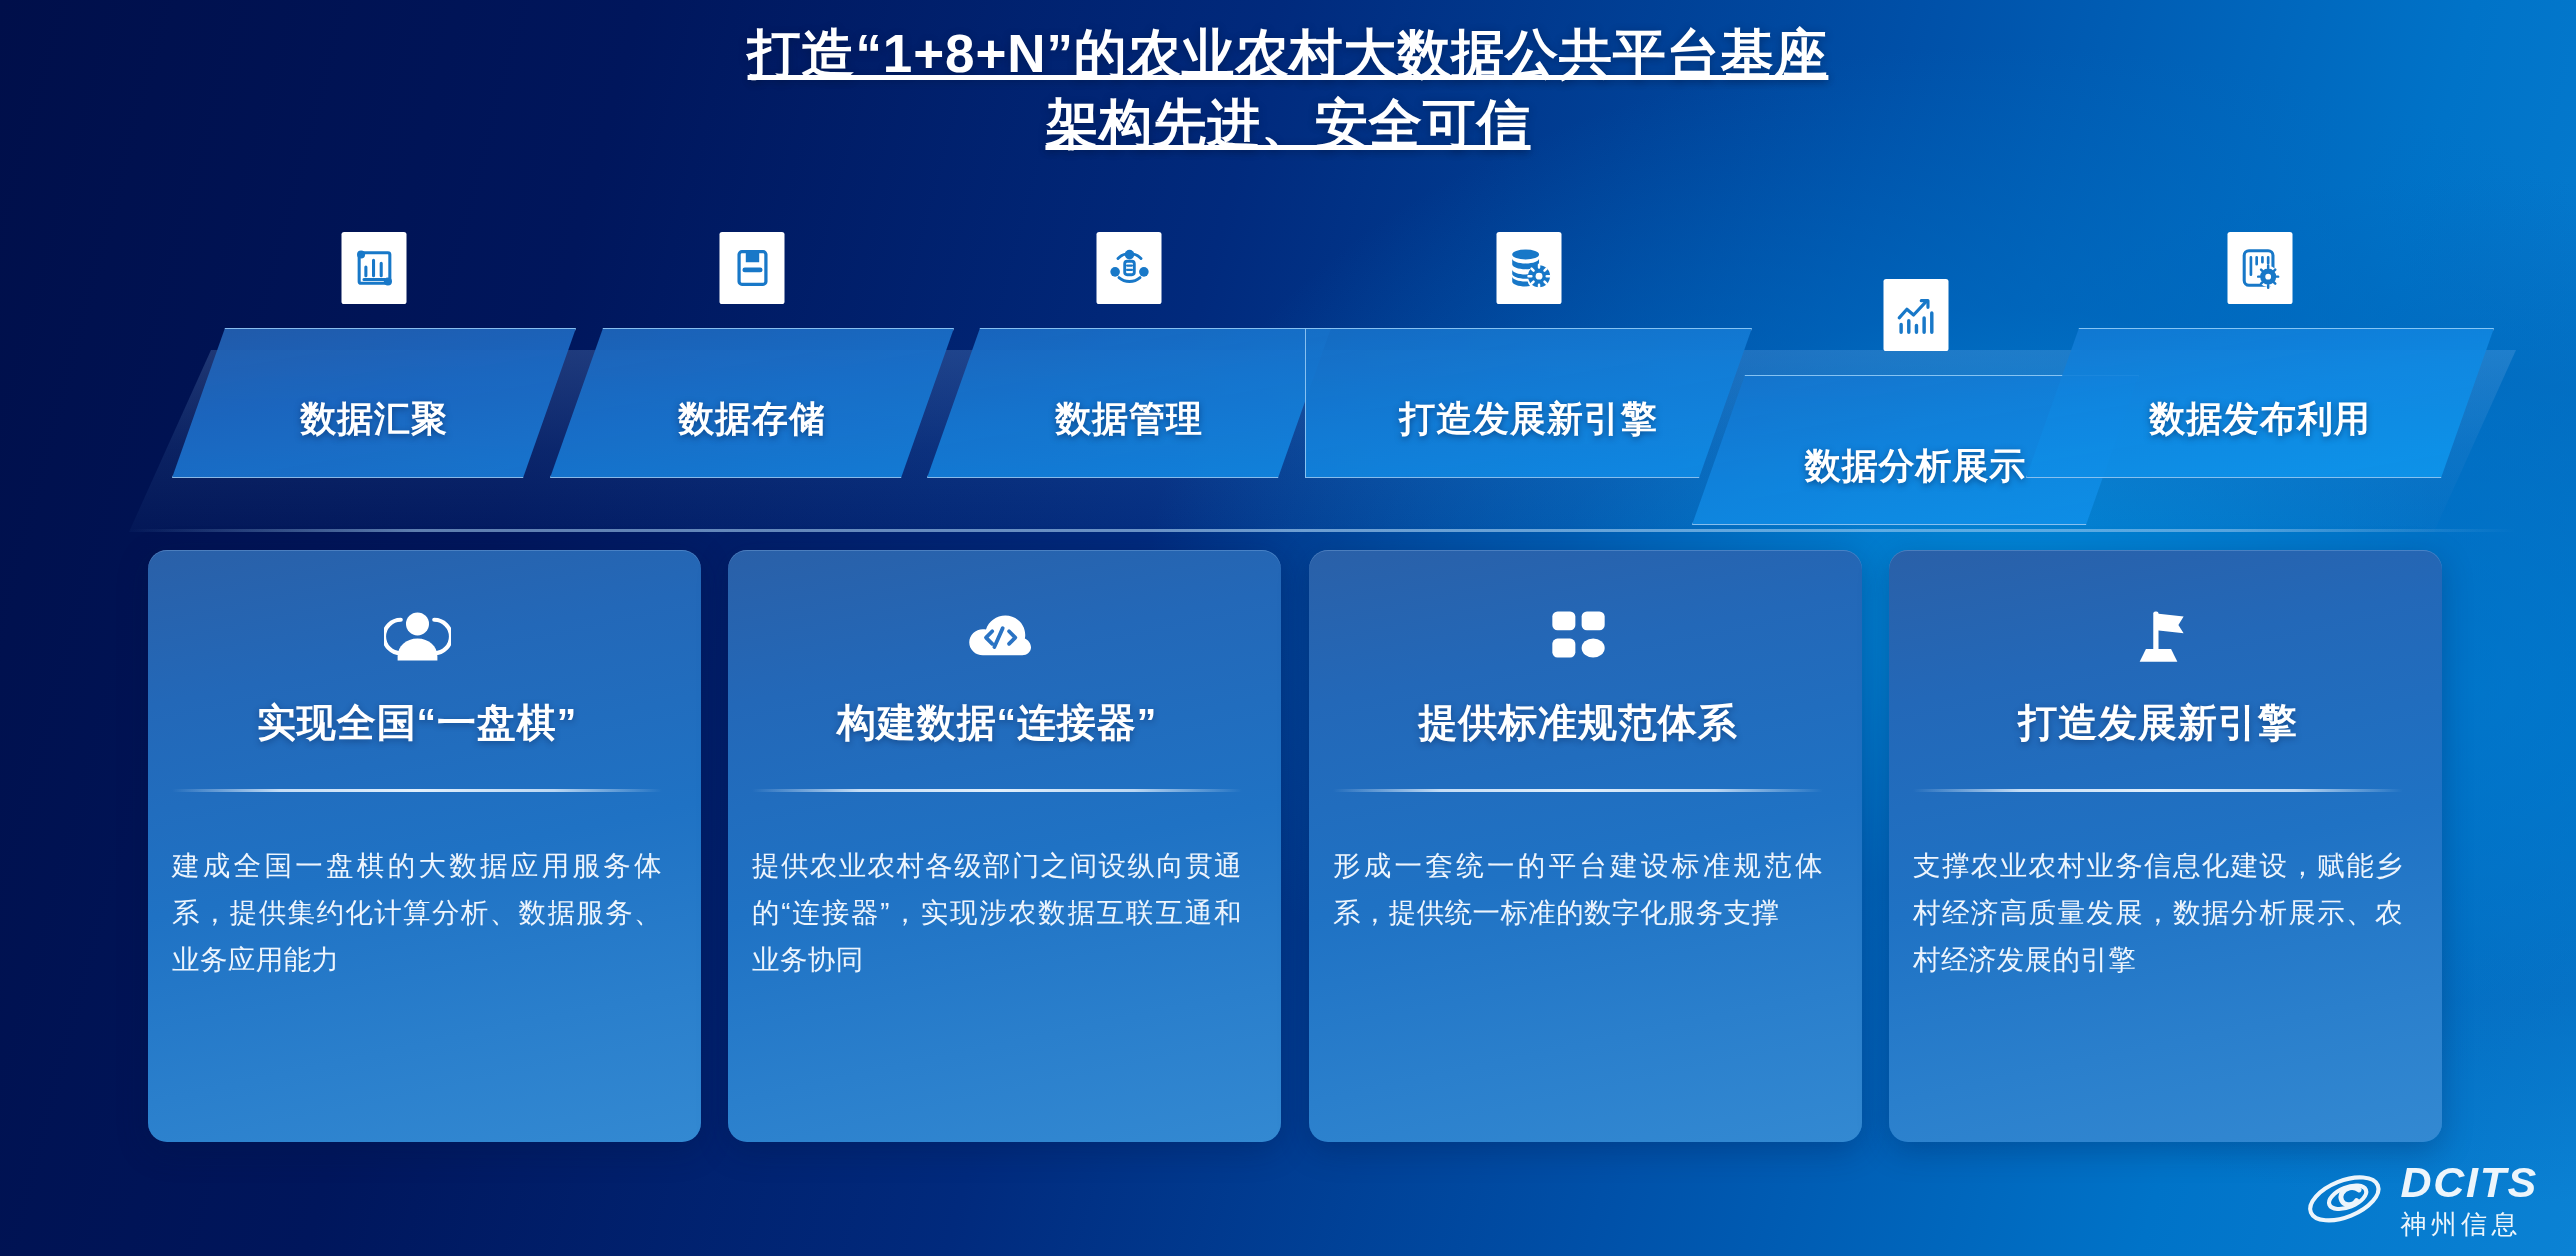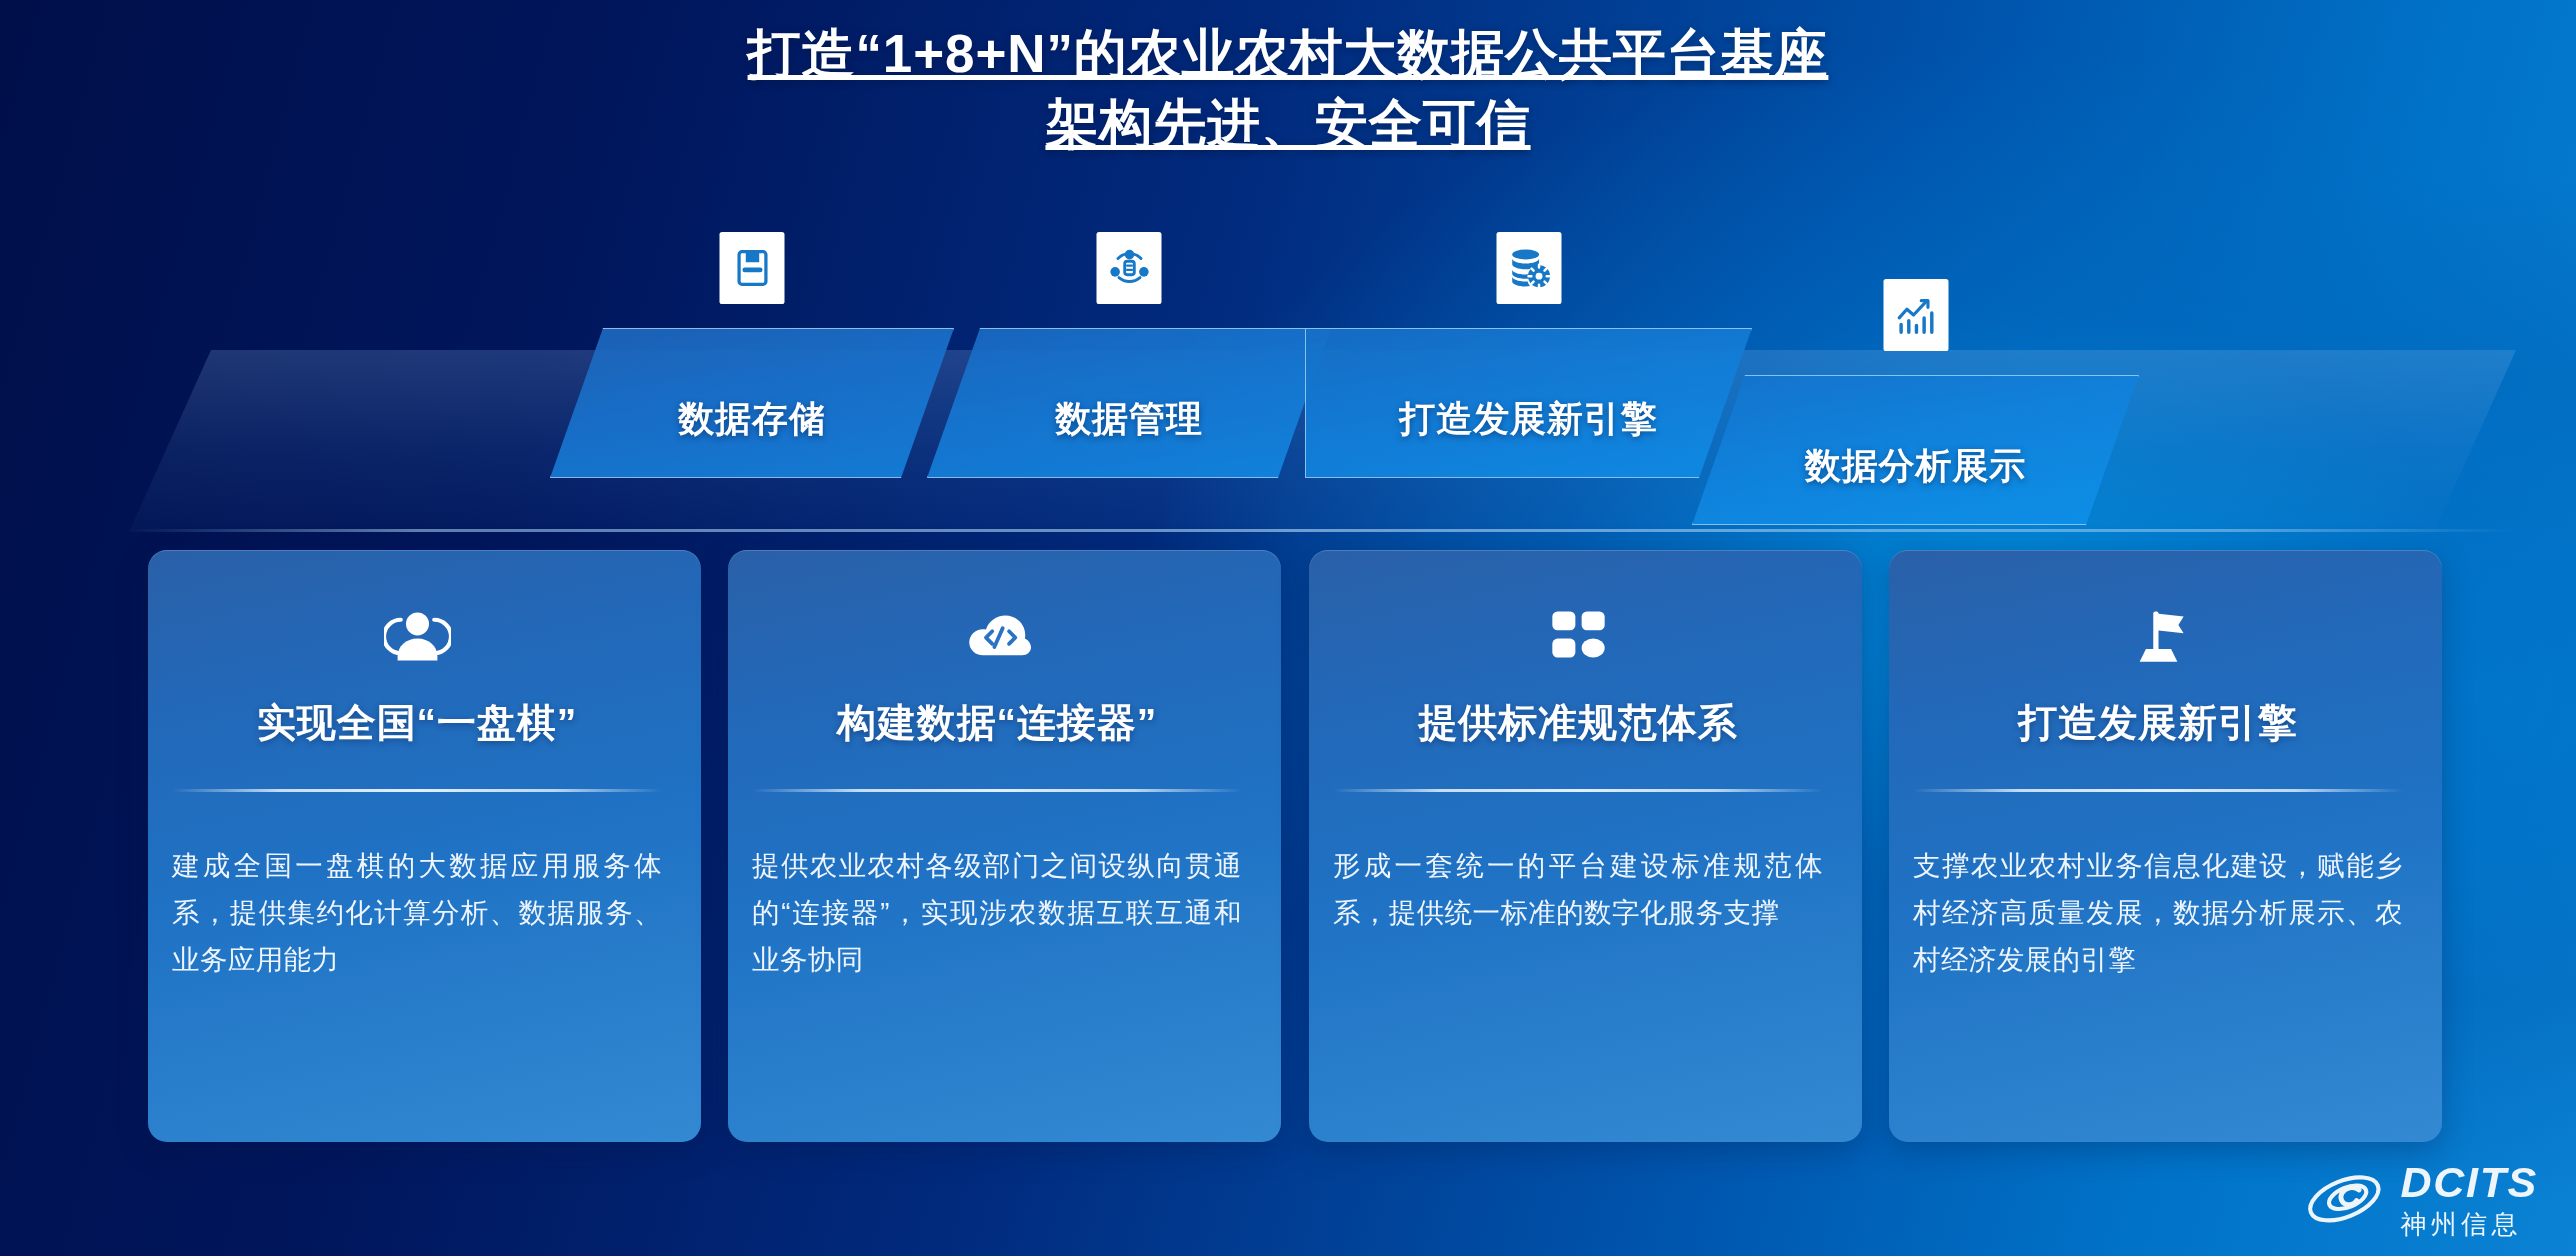--- a/index.html
+++ b/index.html
@@ -140,20 +140,34 @@
 
 <div class="title-block">
   <div class="title-line">打造“1+8+N”的农业农村大数据公共平台基座</div>
   <div class="title-line">架构先进、安全可信</div>
 </div>
 
 <div class="ribbon-band">
   <div class="platform"></div>
   <div class="platform-edge"></div>
 
+  <div class="ribbon rb1 rb-skew">
+    <div class="ribbon-shape"></div>
+    <div class="ribbon-icon">
+      <svg viewBox="0 0 48 48">
+          <g fill="none" stroke="#1878c8" stroke-width="3.2" stroke-linecap="round" stroke-linejoin="round">
+            <rect x="8" y="8" width="32" height="32" rx="2"></rect>
+            <path d="M15 32v-9M23 32V16M31 32v-13M13 36h22"></path>
+          </g>
+          <circle cx="10" cy="10" r="4.2" fill="#1878c8"></circle>
+          <circle cx="38" cy="38" r="4.2" fill="#1878c8"></circle>
+        </svg>
+    </div>
+    <div class="ribbon-label">数据汇聚</div>
+  </div>
 
   <div class="ribbon rb2 rb-skew">
     <div class="ribbon-shape"></div>
     <div class="ribbon-icon">
       <svg viewBox="0 0 48 48">
           <g fill="none" stroke="#1878c8" stroke-width="3.4" stroke-linejoin="round">
             <rect x="10" y="7" width="28" height="34" rx="3"></rect>
             <path d="M17 7h14v11H17z" fill="#1878c8" stroke="none"></path>
             <path d="M16 26h16" stroke-width="5" stroke-linecap="round"></path>
           </g>
@@ -213,20 +227,38 @@
             <path d="M30 9h7v7"></path>
           </g>
           <g stroke="#1878c8" stroke-width="3.6" stroke-linecap="round">
             <path d="M9 42v-8M17 42v-12M25 42v-7M33 42v-15M41 42v-20"></path>
           </g>
         </svg>
     </div>
     <div class="ribbon-label">数据分析展示</div>
   </div>
 
+  <div class="ribbon rb6 rb-skew">
+    <div class="ribbon-shape"></div>
+    <div class="ribbon-icon">
+      <svg viewBox="0 0 48 48">
+          <rect x="7" y="6" width="30" height="36" rx="5" fill="none" stroke="#1878c8" stroke-width="3.2"></rect>
+          <g stroke="#1878c8" stroke-width="2.8" stroke-linecap="round">
+            <path d="M14 13v18M20 13v7M26 13v5M32 13v6"></path>
+          </g>
+          <circle cx="32" cy="33" r="11" fill="#ffffff"></circle>
+          <circle cx="32" cy="33" r="8.4" fill="#1878c8"></circle>
+          <circle cx="32" cy="33" r="3" fill="#ffffff"></circle>
+          <g stroke="#1878c8" stroke-width="2.6" stroke-linecap="round">
+            <path d="M32 21.5v2.6M32 41.9v2.6M42.4 33h-2.6M24.2 33h-2.6M39.4 25.6l-1.9 1.9M26.5 38.5l-1.9 1.9M39.4 40.4l-1.9-1.9M26.5 27.5l-1.9-1.9"></path>
+          </g>
+        </svg>
+    </div>
+    <div class="ribbon-label">数据发布利用</div>
+  </div>
 </div>
 
 <div class="cards">
 
   <div class="card c1">
     <div class="card-icon">
       <svg viewBox="0 0 64 64">
           <g fill="none" stroke="#ffffff" stroke-width="4" stroke-linecap="round">
             <path d="M16 16a16 16 0 0 0 0 32"></path>
             <path d="M48 16a16 16 0 0 1 0 32"></path>

